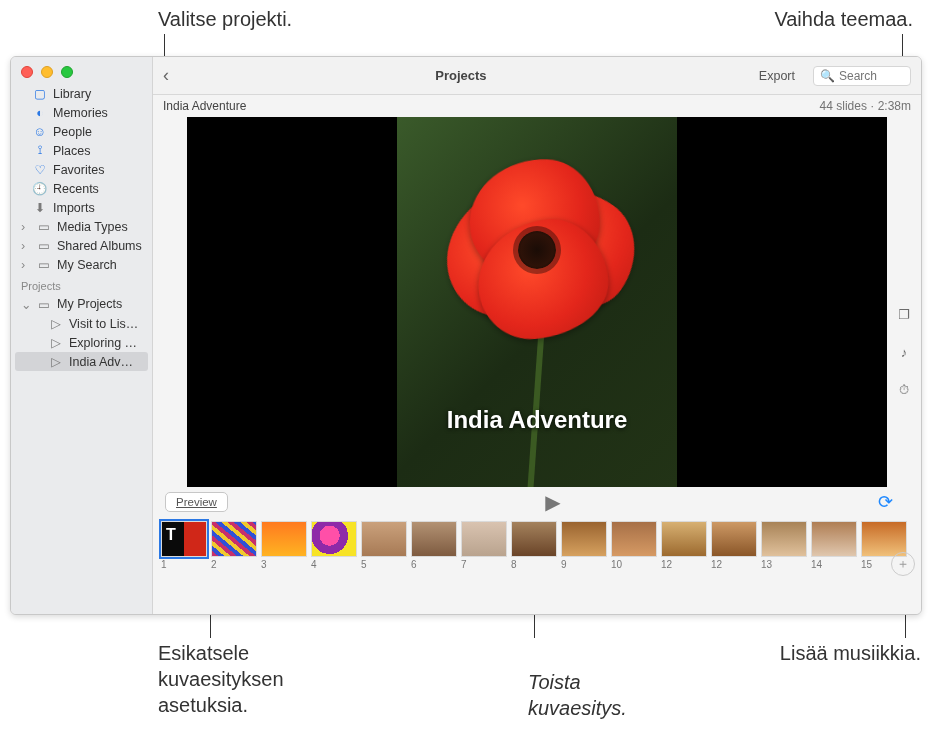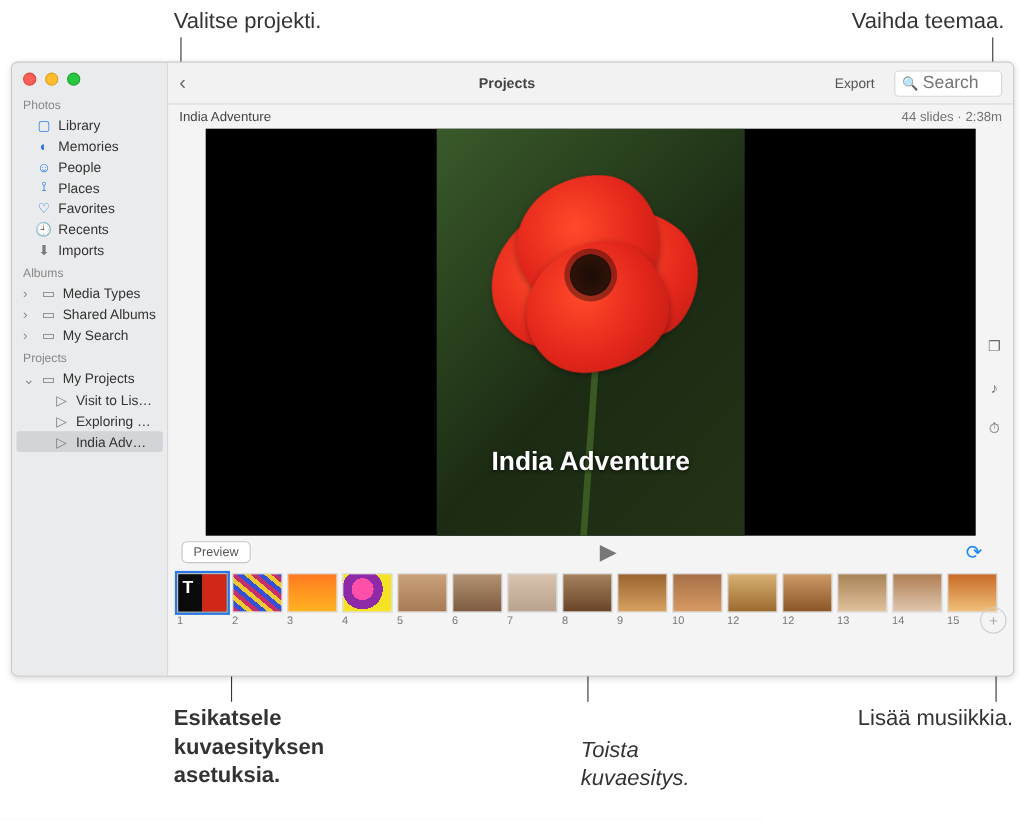--- a/index.html
+++ b/index.html
@@ -75,21 +75,21 @@
     background: #f2f2f2;
   }
   .toolbar .back { color:#666; font-size:18px; }
   .toolbar .title { flex:1; text-align:center; font-weight:600; font-size:13px; color:#444; }
   .toolbar .export { color:#555; font-size:12.5px; padding: 0 6px; }
   .toolbar .searchbox {
     display:flex; align-items:center; gap:4px;
     border: 1px solid #d6d6d6; border-radius: 4px;
     background:#fff; padding: 2px 6px; width: 98px;
   }
-  .toolbar .searchbox input { border:none; outline:none; width: 70px; font-size:16px; color:#3b82f6; background:transparent; }
+  .toolbar .searchbox input { border:none; outline:none; width: 70px; font-size:12px; color:#3b82f6; background:transparent; }
   .toolbar .searchbox .sglass { color:#999; font-size:12px; }
 
   .project-bar {
     display:flex; justify-content:space-between;
     padding: 4px 10px; font-size:12px; color:#444;
   }
   .project-bar .right { color:#737373; }
 
   
   .stage-wrap { flex:1; display:flex; flex-direction:column; }
@@ -146,21 +146,21 @@
     width:24px; height:24px; display:flex; align-items:center; justify-content:center; color:#9a9a9a;
     border:1px solid #ccc; border-radius:50%;
   }
 
   .controls {
     display:flex; align-items:center; justify-content:space-between;
     padding: 4px 28px 2px 12px;
   }
   .preview-btn {
     border:1px solid #c7c7c7; border-radius:5px; background:#fff;
-    font-size:11.5px; padding:3px 10px; color:#555;
+    font-size:11.5px; padding:3px 10px; color:#555;text-decoration:underline;
   }
   .play { color:#777; font-size:20px; line-height:1; flex:1; text-align:center; }
   .loop { color:#1e88ff; font-size:18px; }
 
   
   .thumbs {
     display:flex; align-items:flex-start;
     gap:4px;
     padding: 6px 8px 10px 8px;
     background:#f4f4f4;
@@ -191,21 +191,21 @@
   .ti12{ background: linear-gradient(#cd9965,#8a5628) !important; }
   .ti13{ background: linear-gradient(#a88357,#e0c19c) !important; }
   .ti14{ background: linear-gradient(#af7e54,#e0c7ae) !important; }
   .ti15{ background: linear-gradient(#c76b27,#f0c07a) !important; }
 </style>
 </head>
 <body>
 
 <div class="callout" style="left:158px; top:6px;">Valitse projekti.</div>
 <div class="callout" style="right:18px; top:6px; text-align:right;">Vaihda teemaa.</div>
-<div class="callout" style="left:158px; top:640px;font-weight:bold;">Esikatsele
+<div class="callout" style="left:158px; top:640px;">Esikatsele
 kuvaesityksen
 asetuksia.</div>
 <div class="callout" style="left:528px; top:669px;font-style:italic;">Toista
 kuvaesitys.</div>
 <div class="callout" style="right:10px; top:640px; text-align:right;">Lisää musiikkia.</div>
 
 <div class="callout-line" style="left:164px; top:34px; width:1px; height:482px;"></div>
 <div class="callout-line" style="left:149px; top:515px; width:16px; height:1px;"></div>
 <div class="callout-line" style="right:28px; top:34px; width:1px; height:316px;"></div>
 <div class="callout-line" style="left:210px; top:593px; width:1px; height:45px;"></div>
@@ -214,21 +214,20 @@
 
 <div class="window">
 
   <div class="sidebar">
     <div class="traffic-lights">
       <span class="tl red"></span>
       <span class="tl yellow"></span>
       <span class="tl green"></span>
     </div>
 
-    <div class="section-header">Photos</div>
     <div class="side-item">
         <span class="sicon">▢</span>
         <span class="txt">Library</span>
       </div>
     <div class="side-item">
         <span class="sicon">◐</span>
         <span class="txt">Memories</span>
       </div>
     <div class="side-item">
         <span class="sicon">☺</span>
@@ -244,21 +243,20 @@
       </div>
     <div class="side-item">
         <span class="sicon gray">🕘</span>
         <span class="txt">Recents</span>
       </div>
     <div class="side-item">
         <span class="sicon gray">⬇</span>
         <span class="txt">Imports</span>
       </div>
 
-    <div class="section-header">Albums</div>
     <div class="side-item group">
         <span class="sicon gray">▭</span>
         <span class="txt">Media Types</span>
       </div>
     <div class="side-item group">
         <span class="sicon gray">▭</span>
         <span class="txt">Shared Albums</span>
       </div>
     <div class="side-item group">
         <span class="sicon gray">▭</span>

